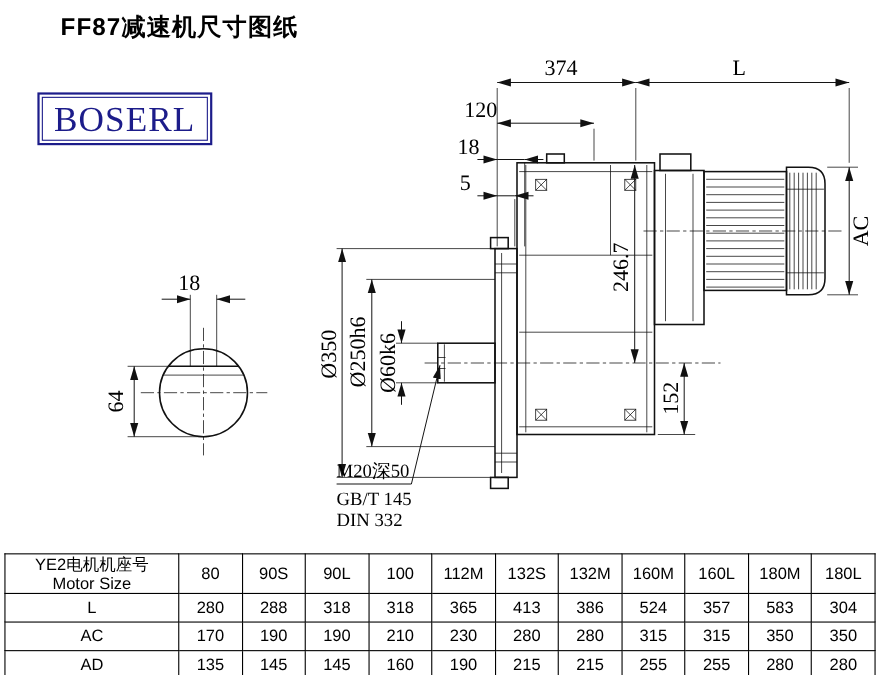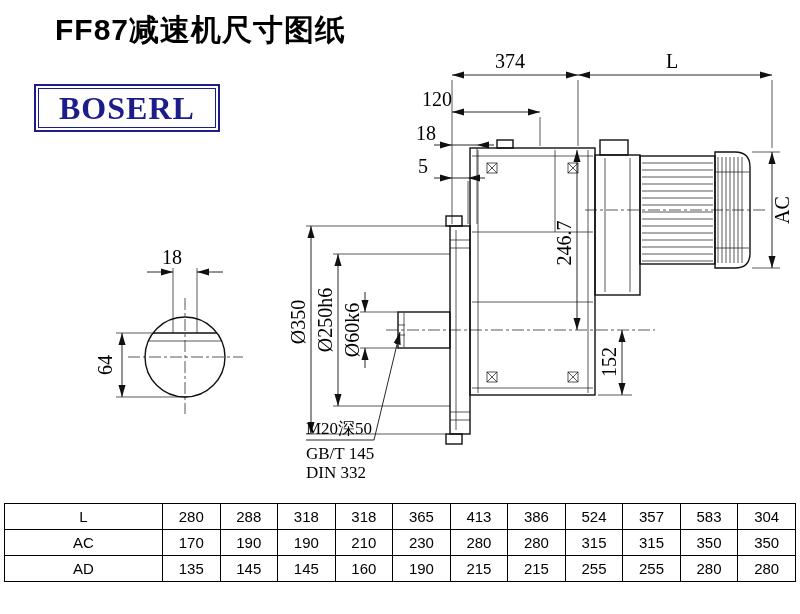--- a/index.html
+++ b/index.html
@@ -2,29 +2,29 @@
 <html><head>
 <meta charset="utf-8">
 <style>
   html,body{margin:0;padding:0;}
   body{
     width:800px;height:614px;position:relative;overflow:hidden;
     background:#ffffff;font-family:"Liberation Sans",sans-serif;color:#000;
   }
   .title{
     position:absolute;left:55px;top:10px;
-    font-size:30px;font-weight:bold;letter-spacing:1px;color:#000;
+    font-size:22px;font-weight:bold;letter-spacing:1px;color:#000;
   }
   .logo-outer{
     position:absolute;left:34px;top:84px;
     border:2px solid #1c1c8a;padding:2px;background:#fff;
   }
   .logo-inner{
-    border:1px solid #1c1c8a;padding:0 20px;
-    font-family:"Liberation Serif",serif;font-weight:bold;
+    border:1px solid #1c1c8a;padding:0 10px;
+    font-family:"Liberation Serif",serif;font-weight:normal;
     font-size:32px;line-height:38px;color:#1c1c8a;letter-spacing:1px;
   }
   svg.drawing{position:absolute;left:0;top:0;}
   .ol{stroke:#111;stroke-width:1.4;fill:none;}
   .thin{stroke:#111;stroke-width:0.7;fill:none;}
   .dim{stroke:#111;stroke-width:0.9;fill:none;}
   .cl{stroke:#111;stroke-width:0.7;fill:none;stroke-dasharray:12 3 3 3;}
   text.dimtxt{font-family:"Liberation Serif",serif;font-size:17px;fill:#000;}
   text.big{font-size:20px;}
   .spec-table{
@@ -210,20 +210,37 @@
       <col>
       <col>
       <col>
       <col>
       <col>
       <col>
       <col>
       <col>
   </colgroup>
   <tbody>
+      <tr class="hdr">
+    <td class="motor-size-cell">
+      <div>YE2电机机座号</div>
+      <div>Motor Size</div>
+    </td>
+    <td>80</td>
+    <td>90S</td>
+    <td>90L</td>
+    <td>100</td>
+    <td>112M</td>
+    <td>132S</td>
+    <td>132M</td>
+    <td>160M</td>
+    <td>160L</td>
+    <td>180M</td>
+    <td>180L</td>
+  </tr>
   <tr>
     <td>L</td>
     <td>280</td>
     <td>288</td>
     <td>318</td>
     <td>318</td>
     <td>365</td>
     <td>413</td>
     <td>386</td>
     <td>524</td>

